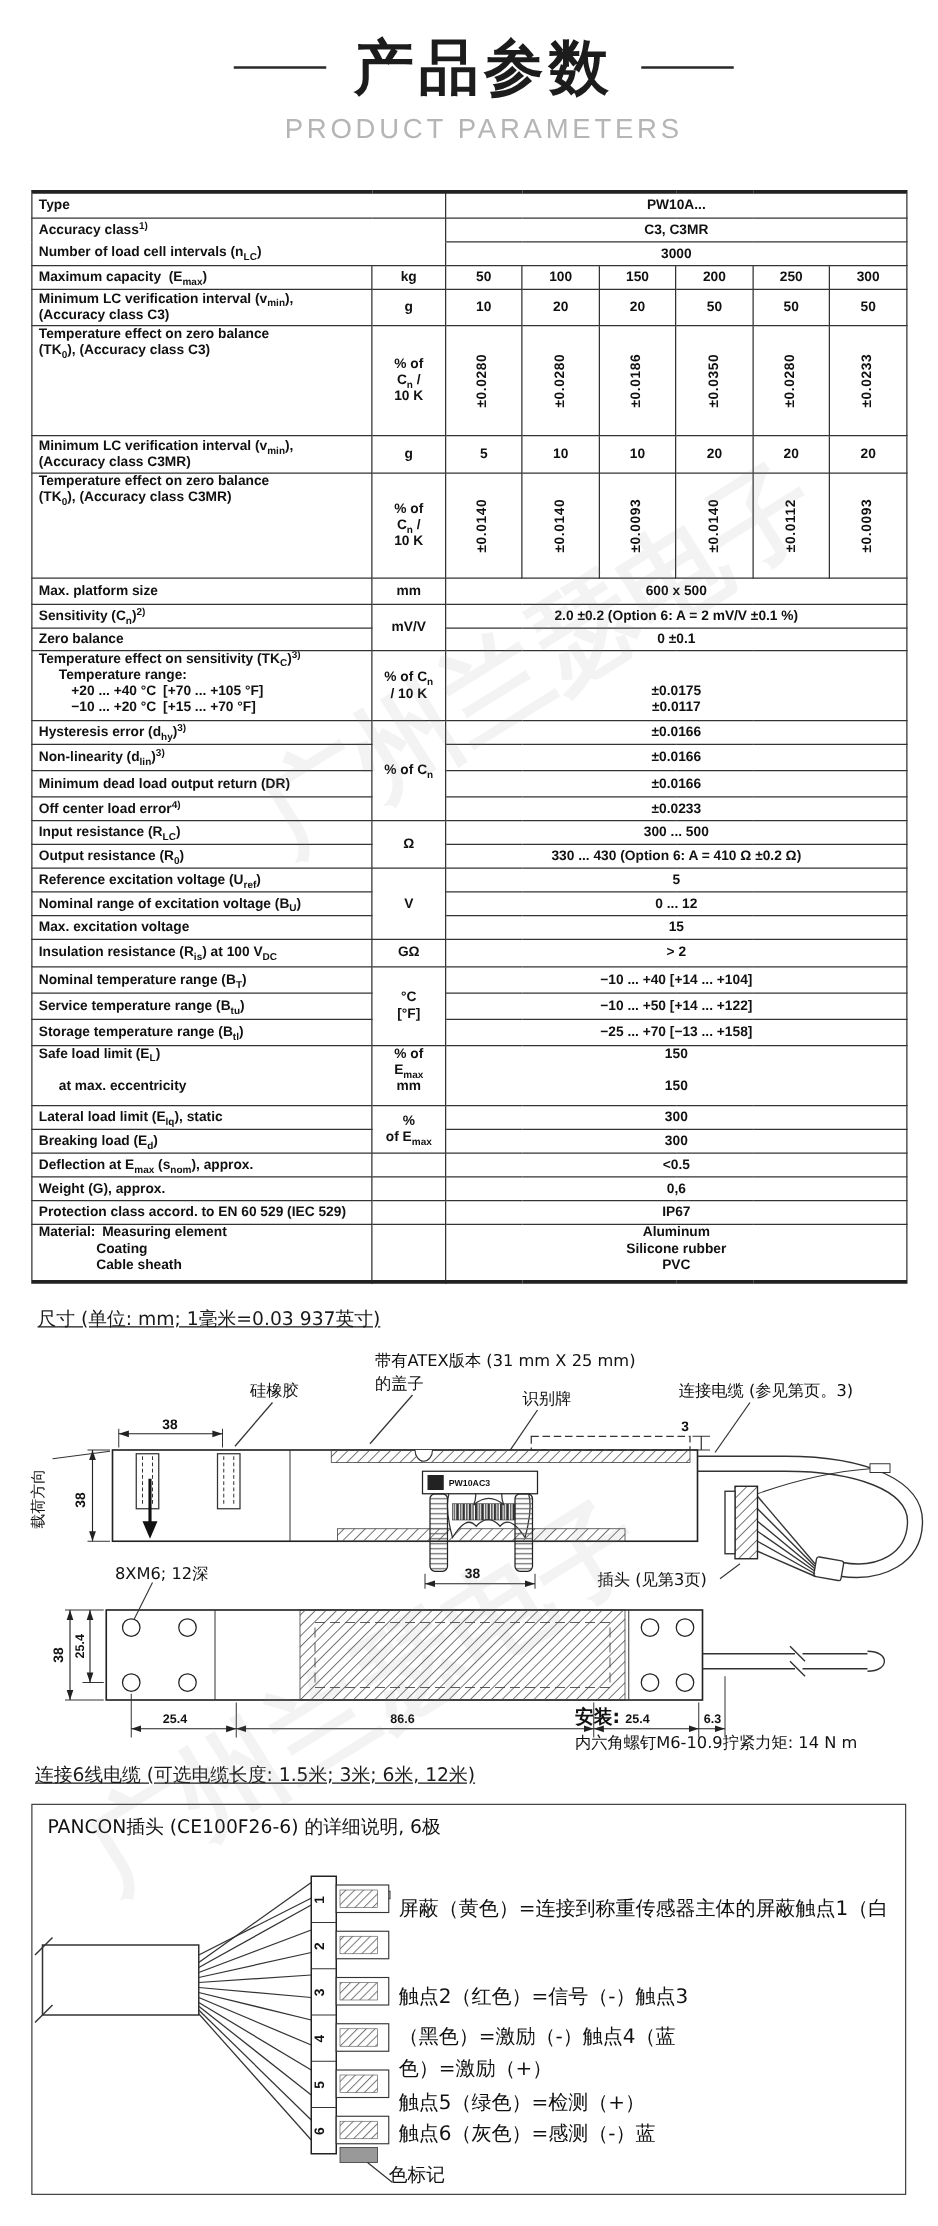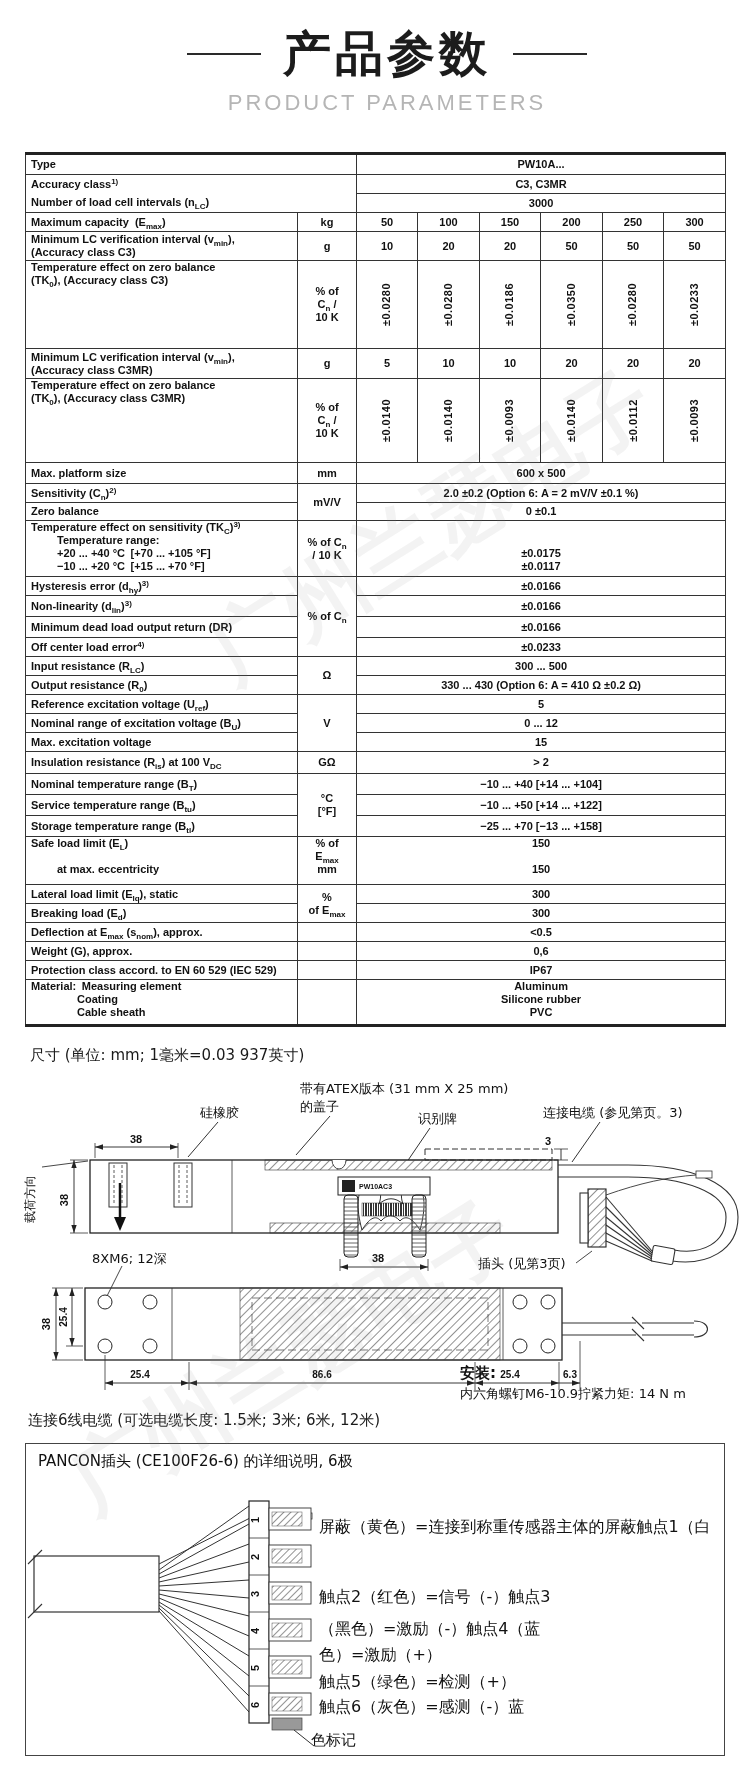--- a/index.html
+++ b/index.html
@@ -20,25 +20,25 @@
   #spec td{border:1px solid #333;font:bold 11px/13px "Liberation Sans",sans-serif;
            color:#111;padding:1px 3px;vertical-align:middle;overflow:hidden;}
   #spec td.lbl{text-align:left;padding-left:5px;}
   #spec td.unit,#spec td.val{text-align:center;}
   #spec td.top{vertical-align:top;padding-top:0;}
   #spec td.bot{vertical-align:bottom;padding-bottom:3px;}
   #spec td.nb{border-bottom-style:hidden;}
   #spec td.nt{border-top-style:hidden;}
   #spec sub{font-size:8px;vertical-align:-3px;line-height:0;}
   #spec sup{font-size:8px;vertical-align:4px;line-height:0;}
-  #spec .in1{margin-left:26px;} #spec .in2{margin-left:26px;} #spec .in3{margin-left:46px;}
+  #spec .in1{margin-left:16px;} #spec .in2{margin-left:26px;} #spec .in3{margin-left:46px;}
   .rotwrap{display:flex;align-items:center;justify-content:center;}
   .rotwrap span{transform:rotate(-90deg);white-space:nowrap;letter-spacing:.5px;}
   
-  .cjk-h{position:absolute;font-size:15px;color:#1a1a1a;font-family:"DejaVu Sans",sans-serif;}
+  .cjk-h{position:absolute;font-size:15px;color:#1a1a1a;font-family:"DejaVu Sans",sans-serif;text-decoration:underline;}
   .mount-title{position:absolute;left:460px;top:1364px;font-size:15px;font-weight:bold;}
   .mount-text{position:absolute;left:460px;top:1385px;font-size:13px;}
   
   #pancon{position:absolute;left:25px;top:1443px;width:698px;height:311px;
           border:1.5px solid #444;background:#fff;}
   #pancon .box-title{position:absolute;left:12px;top:8px;font-size:15px;color:#111;}
   #pancon .wl{position:absolute;left:293px;width:400px;font-size:16px;color:#111;
               white-space:nowrap;}
   #pancon .cmark{position:absolute;left:285px;top:287px;font-size:15px;color:#111;}
   #pancon svg{position:absolute;left:0;top:0;}

